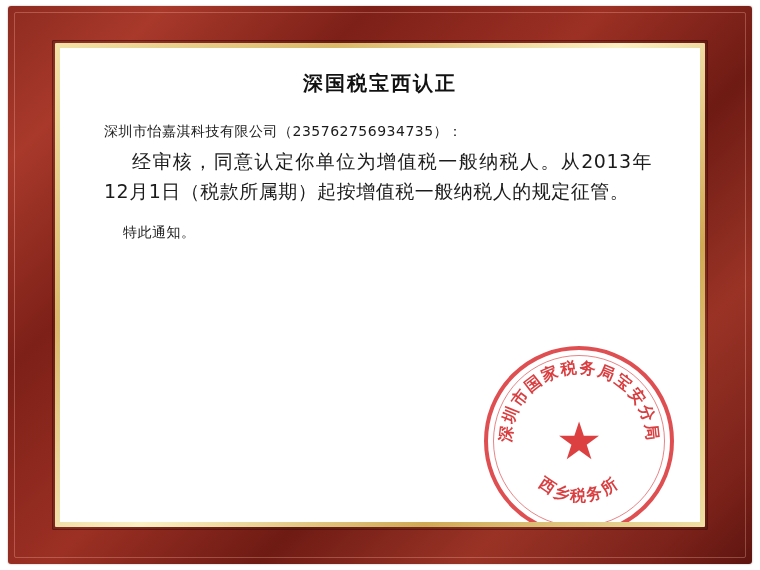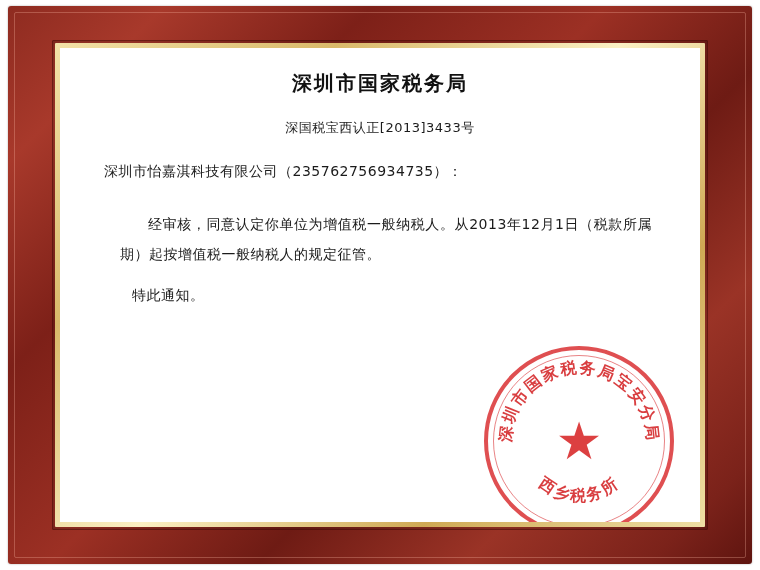--- a/index.html
+++ b/index.html
@@ -98,33 +98,33 @@
     letter-spacing: 0.5px;
     color: #1b1b1b;
   }
   .recipient {
     font-size: 14px;
     margin-top: 26px;
     padding-left: 44px;
     letter-spacing: 0.5px;
   }
   .body-para {
-    font-size: 14px;
-    margin-top: 28px;
-    padding-left: 60px;
+    font-size: 19px;
+    margin-top: 5px;
+    padding-left: 44px;
     padding-right: 48px;
     line-height: 30px;
     text-indent: 28px;
     letter-spacing: 0.5px;
     text-align: justify;
   }
   .notice {
     font-size: 14px;
     margin-top: 18px;
-    padding-left: 44px;
+    padding-left: 35px;
     text-indent: 28px;
     letter-spacing: 0.5px;
   }
   .issue-date {
     position: absolute;
     right: 66px;
     bottom: 52px;
     font-size: 14px;
     letter-spacing: 1px;
     color: #1b1b1b;
@@ -184,24 +184,23 @@
 <body>
 
 <div id="certificate-frame">
   <div id="frame-bevel-outer"></div>
   <div id="frame-bevel-inner"></div>
   <div id="gold-liner"></div>
 
   <div id="paper">
     <div class="doc">
 
-      <div class="title-1">深圳市国家税务局</div>
-
-
-      <div class="doc-number">深国税宝西认正[2013]3433号</div>
+      <div class="title-1">深国税宝西认正</div>
+
+
 
       <div class="recipient">深圳市怡嘉淇科技有限公司（235762756934735）：</div>
 
       <div class="body-para">经审核，同意认定你单位为增值税一般纳税人。从2013年12月1日（税款所属期）起按增值税一般纳税人的规定征管。</div>
 
       <div class="notice">特此通知。</div>
 
 
       <div id="official-seal">
         <div class="ring"></div>

